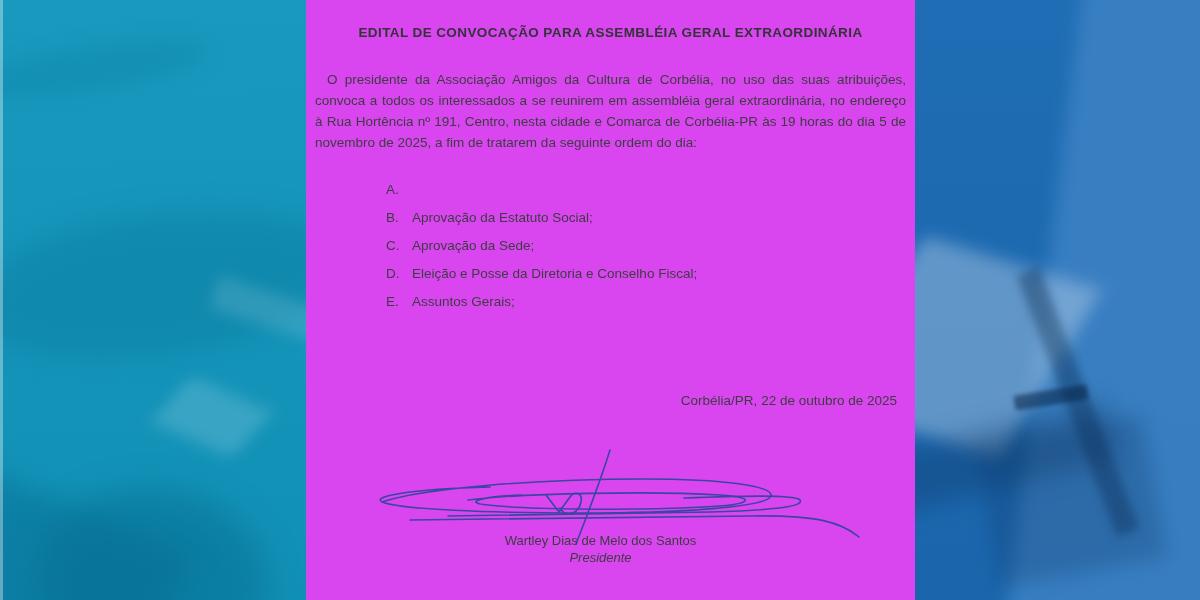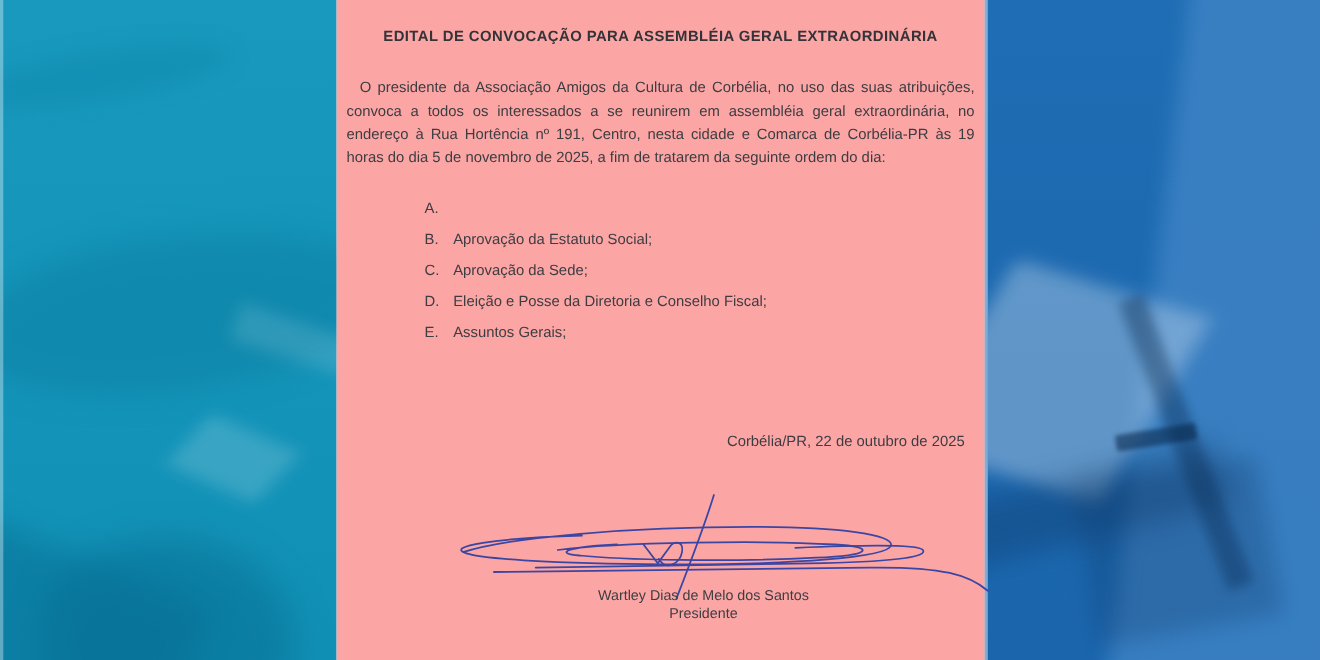--- a/index.html
+++ b/index.html
@@ -42,42 +42,42 @@
     background:rgba(8,40,78,.4);transform:rotate(-21deg);filter:blur(5px);}
   .bg-right .ports{position:absolute;left:116px;top:390px;width:74px;height:15px;
     background:rgba(5,35,70,.55);transform:rotate(-9deg);border-radius:3px;filter:blur(2px);}
   .bg-right .card{position:absolute;left:88px;top:428px;width:170px;height:145px;
     background:rgba(10,50,95,.26);transform:rotate(-10deg);filter:blur(10px);}
   .bg-right .base-shadow{position:absolute;left:-40px;top:430px;width:260px;height:60px;
     background:rgba(10,48,88,.3);transform:rotate(-14deg);filter:blur(12px);}
   
   .page{
     position:absolute;left:306px;top:0;width:589px;height:600px;
-    background:#fca5a5;color:#3a3a3e;
+    background:#d946ef;color:#3a3a3e;padding-left:20px;
   }
   .doc-title{
     position:absolute;top:25px;left:0;right:0;text-align:center;
     font-size:13.5px;font-weight:bold;letter-spacing:.4px;color:#333338;
   }
   .doc-body{
     position:absolute;top:69px;left:9px;right:9px;
     font-size:13.5px;line-height:21px;text-align:justify;text-indent:12px;
     color:#3d3d41;
   }
   .agenda{position:absolute;top:183px;left:80px;right:12px;}
   .agenda-item{display:flex;margin-bottom:13.5px;font-size:13.5px;line-height:14.5px;color:#3d3d41;}
   .agenda-letter{width:26px;flex:0 0 26px;}
   .agenda-text b{font-weight:bold;color:#323237;}
   .date-line{
     position:absolute;top:377px;right:18px;font-size:13.5px;color:#3d3d41;margin-top:16px;
   }
-  .sig-block{position:absolute;left:0;top:440px;width:589px;height:160px;margin-left:39px;}
+  .sig-block{position:absolute;left:0;top:440px;width:589px;height:160px;}
   .sig-svg{position:absolute;left:46px;top:6px;}
   .sig-name{position:absolute;top:93px;left:0;right:0;text-align:center;font-size:13px;color:#3d3d41;}
-  .sig-role{position:absolute;top:110px;left:0;right:0;text-align:center;font-size:13px;color:#3d3d41;}
+  .sig-role{position:absolute;top:110px;left:0;right:0;text-align:center;font-size:13px;color:#3d3d41;font-style:italic;}
 </style>
 </head>
 <body>
 
 <div class="stage">
 
   <div class="bg-left">
     <div class="streak-top"></div>
     <div class="arm"></div>
     <div class="key-a"></div>

